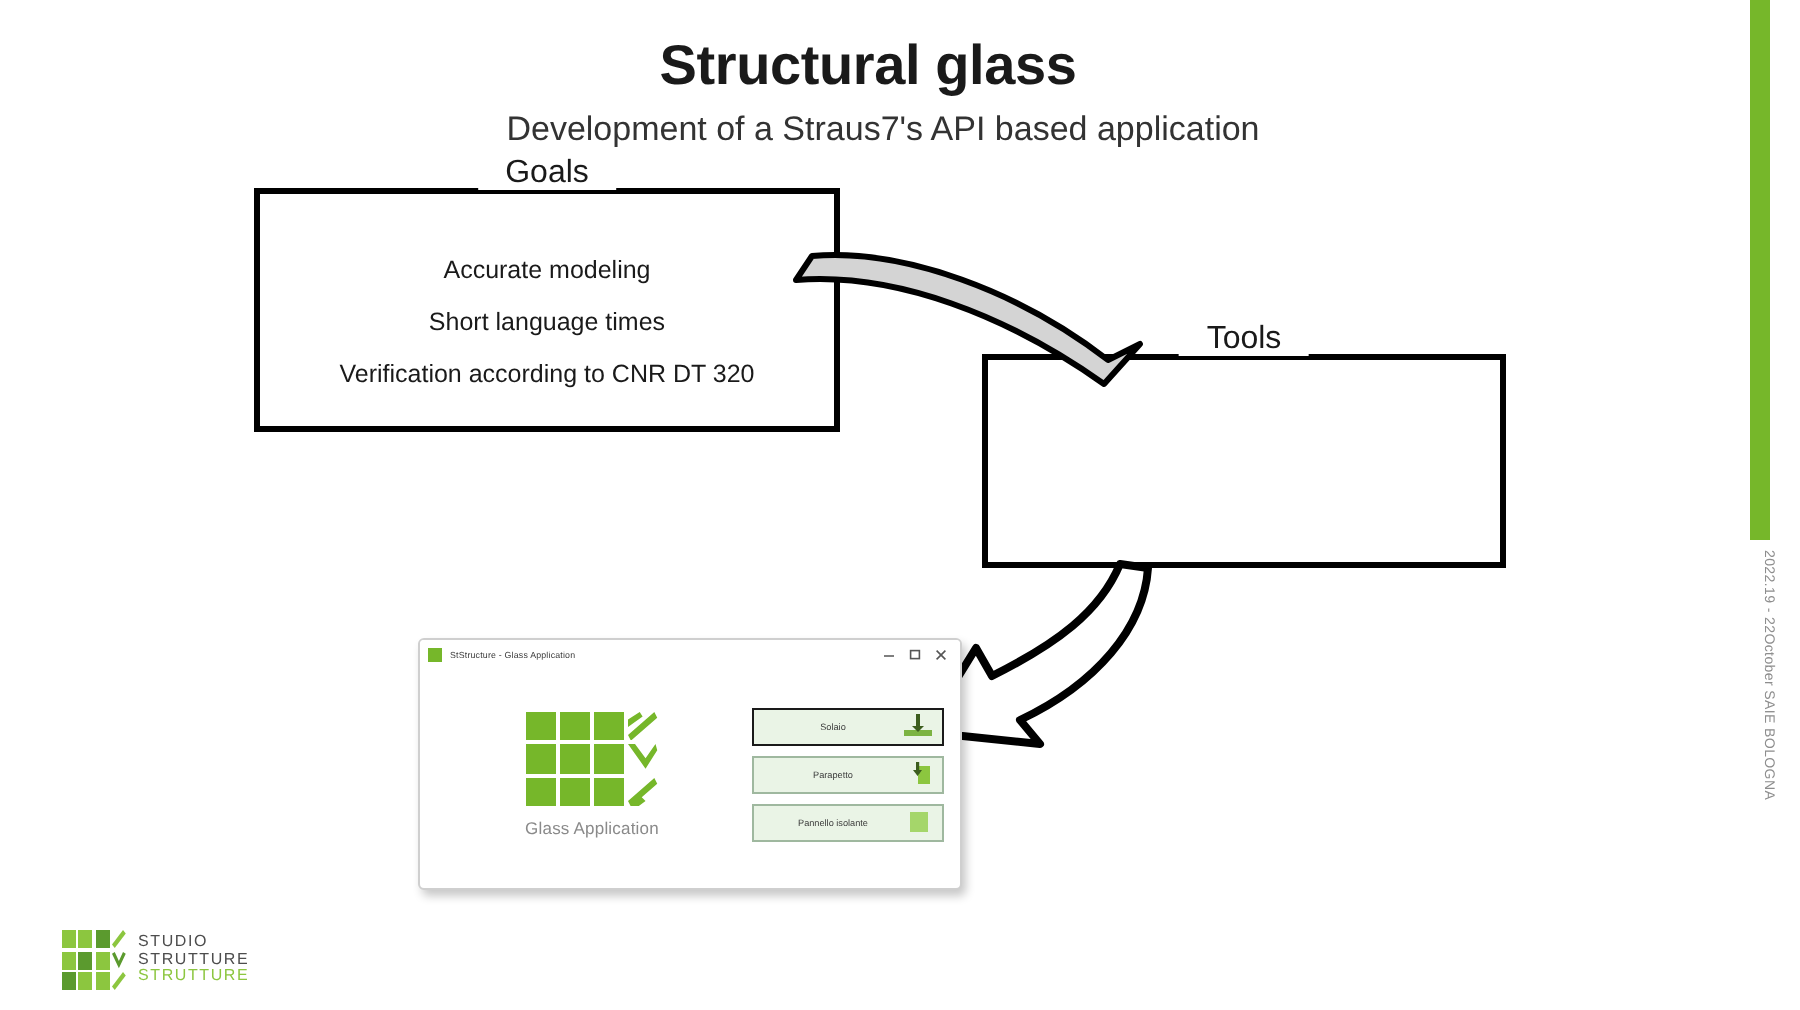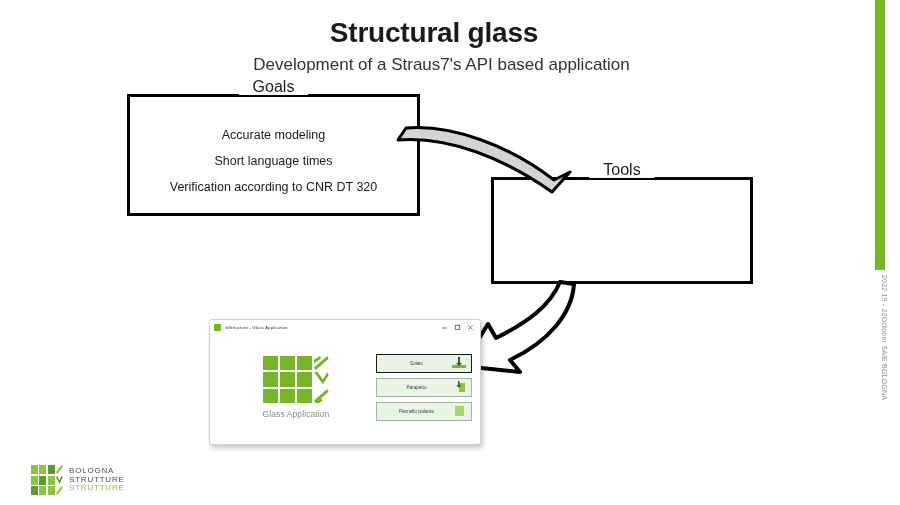--- a/index.html
+++ b/index.html
@@ -290,19 +290,19 @@
       <div class="sc-b"></div>
         <div class="sc-a"></div>
         <div class="sc-a"></div>
       <div class="sc-hatch">
           <svg viewBox="0 0 10 10" preserveAspectRatio="none">
             <path d="M8 0 L10 2 L2 10 L0 8 Z" fill="#8cc63f"></path>
           </svg>
         </div>
     </div>
     <div id="studio-words">
-      <div id="studio-l1">BOLOGNA</div>
+      <div id="studio-l1">STUDIO</div>
       <div id="studio-l2">STRUTTURE</div>
       <div id="studio-l3">STRUTTURE</div>
     </div>
   </div>
 
 </div>
 
 </body></html>

